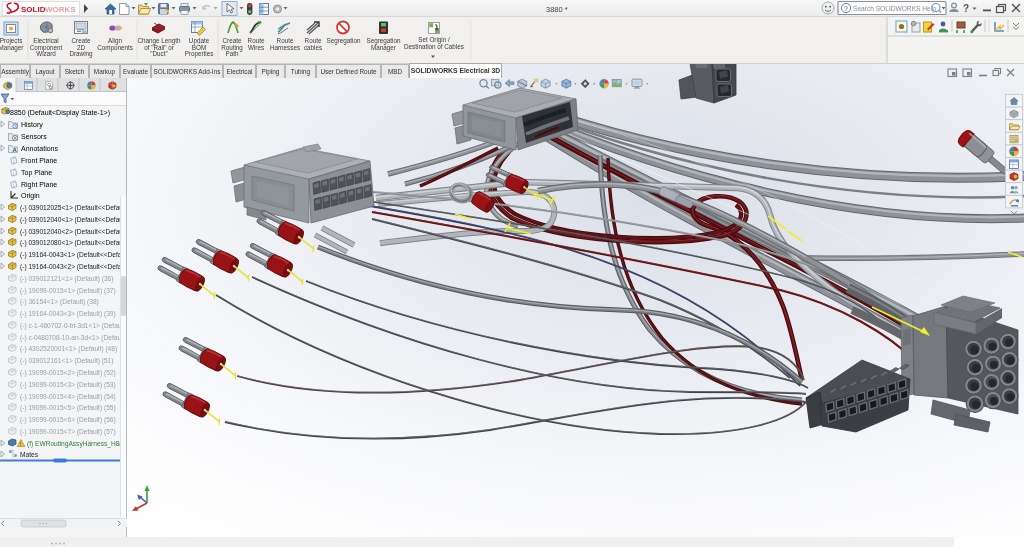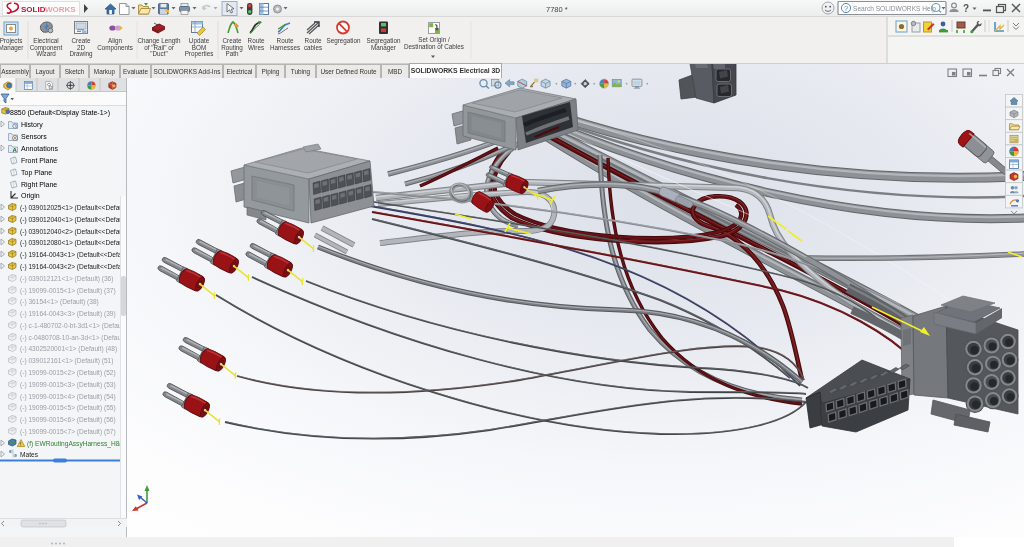--- a/index.html
+++ b/index.html
@@ -556,21 +556,21 @@
         <circle cx="954" cy="5.5" r="2.4"></circle>
         <path d="M950 12 C950 8.8 958 8.8 958 12" fill="#8a8f94"></path>
       </g>
       <text x="963" y="12" font-size="10" font-weight="bold" fill="#555">?</text>
       <path d="M972.5 7.5 L976.5 7.5 L974.5 10 Z" fill="#666"></path>
       <rect x="983" y="9.5" width="8" height="1.8" fill="#555"></rect>
       <rect x="998.5" y="4.5" width="7" height="6" fill="none" stroke="#555" stroke-width="1.2"></rect>
       <rect x="996.5" y="6.5" width="7" height="6" fill="#f0f0f0" stroke="#555" stroke-width="1.2"></rect>
       <path d="M1012 4 L1020 12 M1020 4 L1012 12" stroke="#555" stroke-width="1.4"></path>
     </svg>
-    <div id="title-text">7780 *</div>
+    <div id="title-text">3880 *</div>
   </div>
   <div id="ribbon">
     <svg class="abs" style="left:0;top:0" width="1024" height="46" xmlns="http://www.w3.org/2000/svg">
       <line x1="28" y1="4" x2="28" y2="42" stroke="#dddddb"></line>
       <line x1="137" y1="4" x2="137" y2="42" stroke="#e3e3e1"></line>
       <line x1="218" y1="4" x2="218" y2="42" stroke="#dddddb"></line>
       <line x1="471" y1="4" x2="471" y2="42" stroke="#e3e3e1"></line>
 
       <g transform="translate(4,5)">
         <rect x="0" y="0" width="14" height="13" fill="#cfe3f2" stroke="#6ba3cc"></rect>

